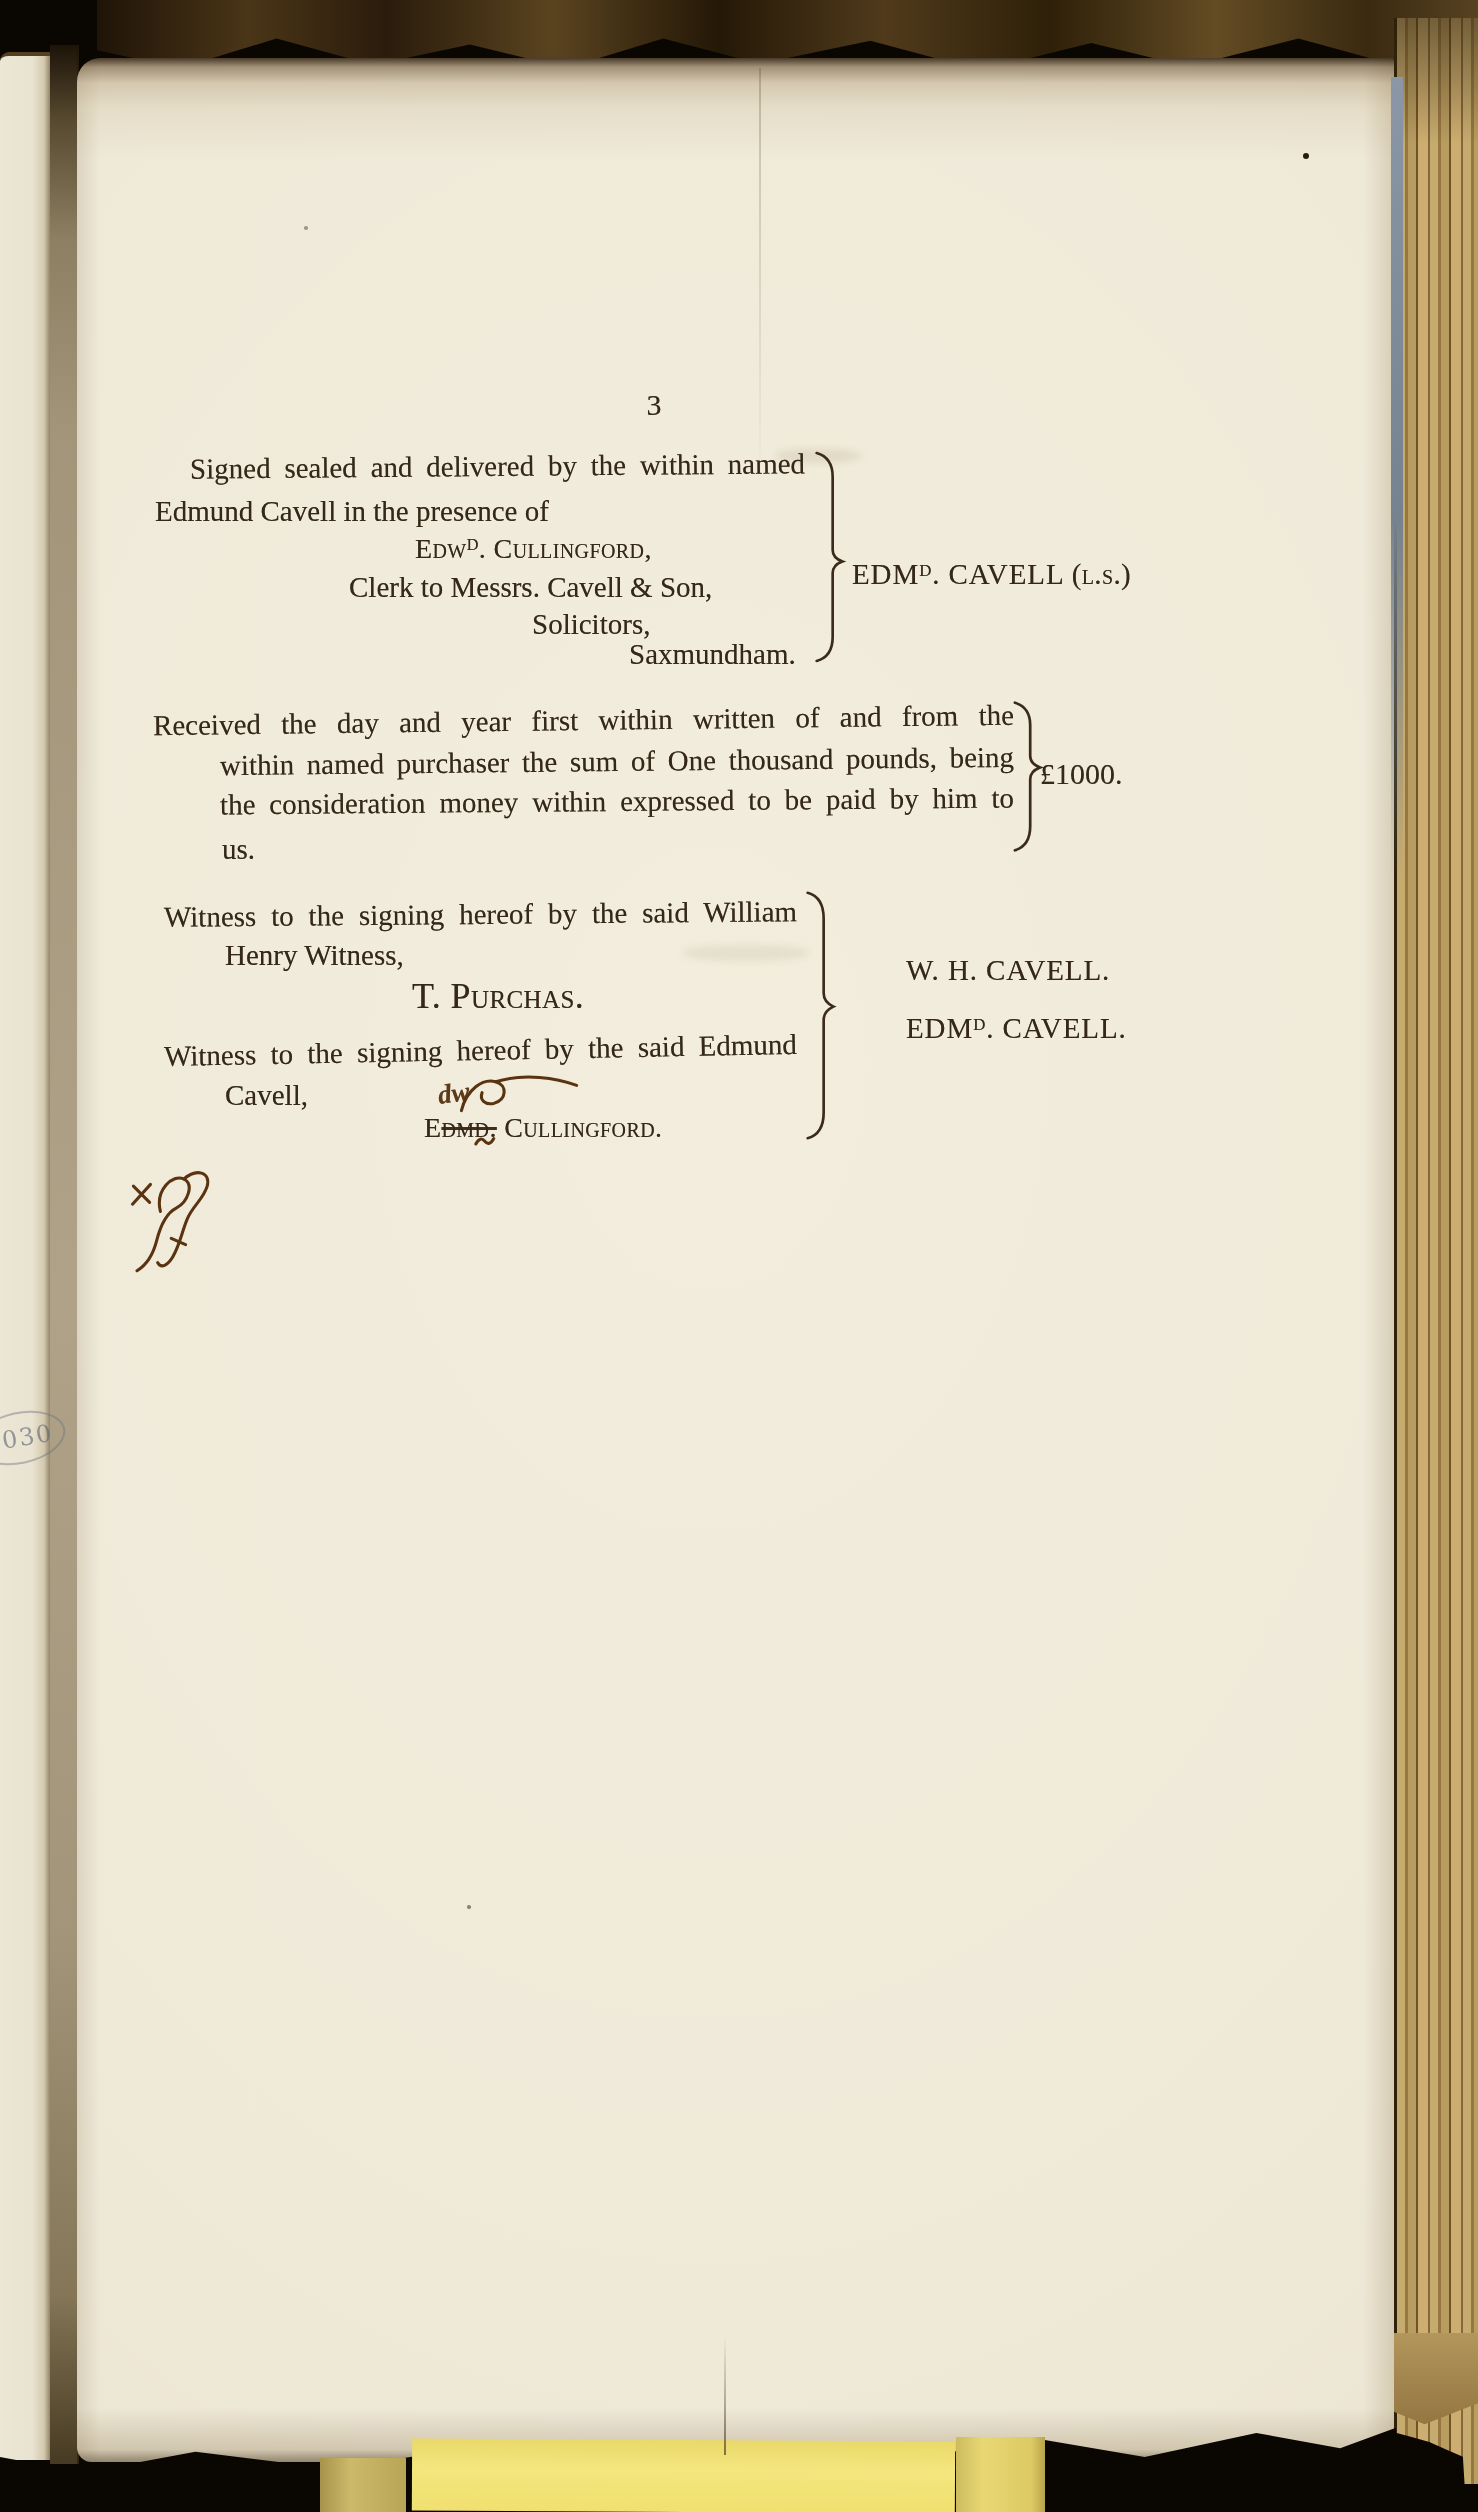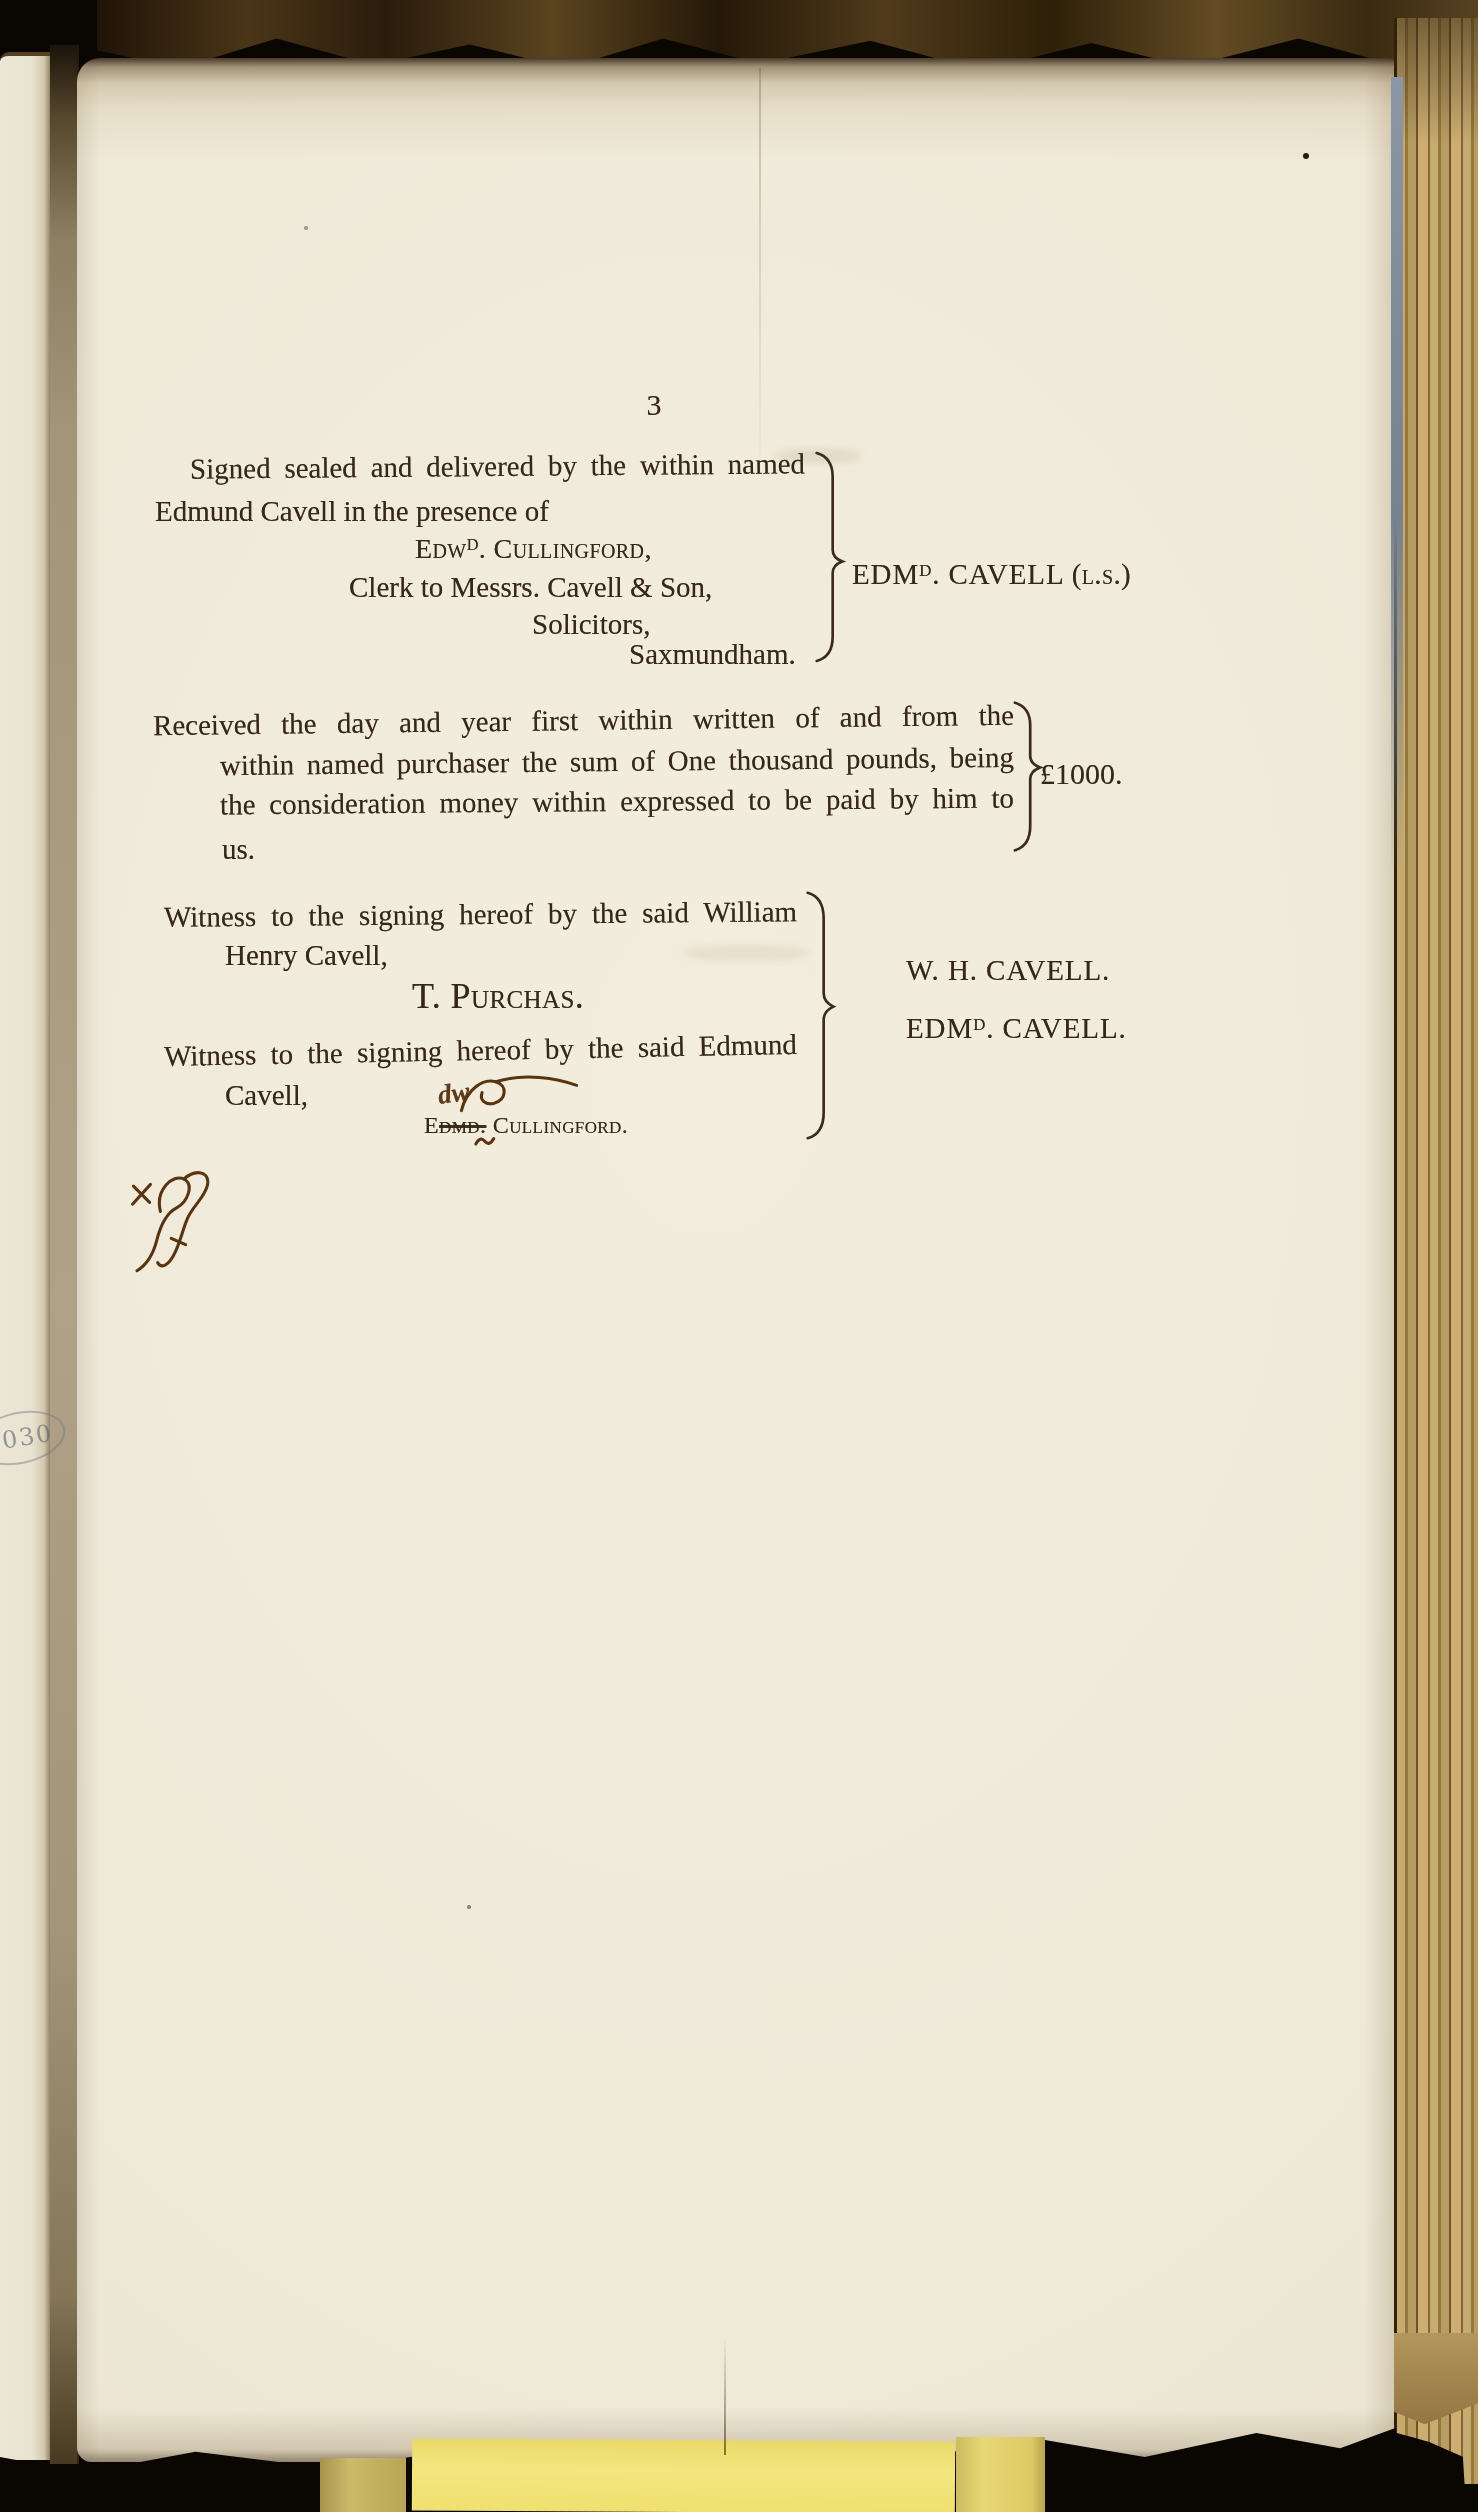--- a/index.html
+++ b/index.html
@@ -130,33 +130,33 @@
   <div class="t j" style="left:220px;top:785px;width:794px;transform:rotate(-.5deg);">the consideration money within expressed to be paid by him to</div>
   <div class="t" style="left:222px;top:833px;">us.</div>
 
   <svg class="brace" style="left:1012px;top:700px;" width="31" height="153" viewBox="0 0 34 170">
     <path d="M3,3 Q20,8 20,28 L20,62 Q20,71 31,75 Q20,79 20,88 L20,140 Q20,162 3,167"></path>
   </svg>
 
   <div class="t" style="left:1040px;top:757px;font-size:30px;">£1000.</div>
 
   <div class="t j" style="left:164px;top:898px;width:633px;transform:rotate(-.5deg);">Witness to the signing hereof by the said William</div>
-  <div class="t" style="left:225px;top:939px;">Henry Cavell,</div>
+  <div class="t" style="left:225px;top:939px;">Henry Witness,</div>
   <div class="t sc" style="left:412px;top:976px;font-size:36px;">T. Purchas.</div>
 
   <svg class="brace" style="left:805px;top:889px;" width="32" height="253" viewBox="0 0 36 282">
     <path d="M3,3 Q21,8 21,32 L21,116 Q21,126 32,131 Q21,136 21,146 L21,250 Q21,274 3,279"></path>
   </svg>
 
   <div class="t" style="left:906px;top:954px;letter-spacing:0.9px;">W. H. CAVELL.</div>
   <div class="t" style="left:906px;top:1012px;letter-spacing:0.9px;"><span style="position:static;">EDM</span><sup>D</sup><span style="position:static;">. CAVELL.</span></div>
 
   <div class="t j" style="left:164px;top:1034px;width:633px;transform:rotate(-1.1deg);">Witness to the signing hereof by the said Edmund</div>
   <div class="t" style="left:225px;top:1079px;">Cavell,</div>
-  <div class="t sc" style="left:424px;top:1112px;font-size:24px;"><span style="position:static;">E</span><span class="strike">dmd.</span><span style="position:static;"> Cullingford.</span></div>
+  <div class="t sc" style="left:424px;top:1112px;font-size:28px;"><span style="position:static;">E</span><span class="strike">dmd.</span><span style="position:static;"> Cullingford.</span></div>
 
   <div class="t hand" style="left:438px;top:1078px;font-size:27px;transform:rotate(-8deg);">dw</div>
   <svg class="scribble" style="left:456px;top:1071px;" width="144" height="54" viewBox="0 0 160 60">
     <path d="M6,44 C12,20 30,8 44,12 C58,16 56,32 42,36 C32,38 26,32 29,24"></path>
     <path d="M44,12 C76,2 112,8 134,16"></path>
   </svg>
   <svg class="scribble" style="left:474px;top:1134px;" width="21.6" height="14.4" viewBox="0 0 24 16">
     <path d="M2,11 Q7,2 12,8 Q17,14 22,5" stroke-width="2.4"></path>
   </svg>
 

